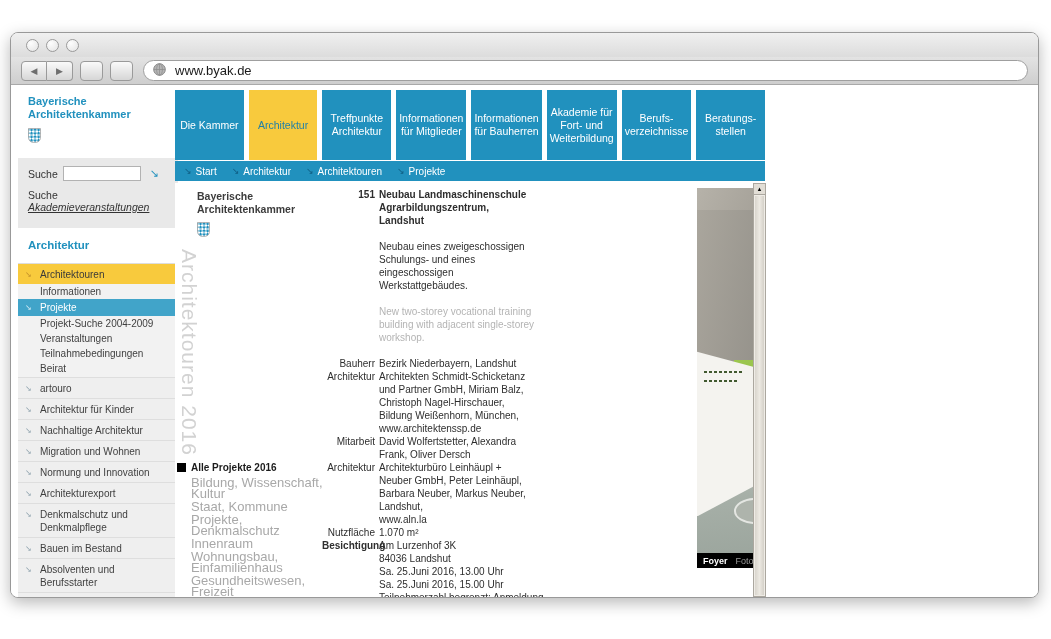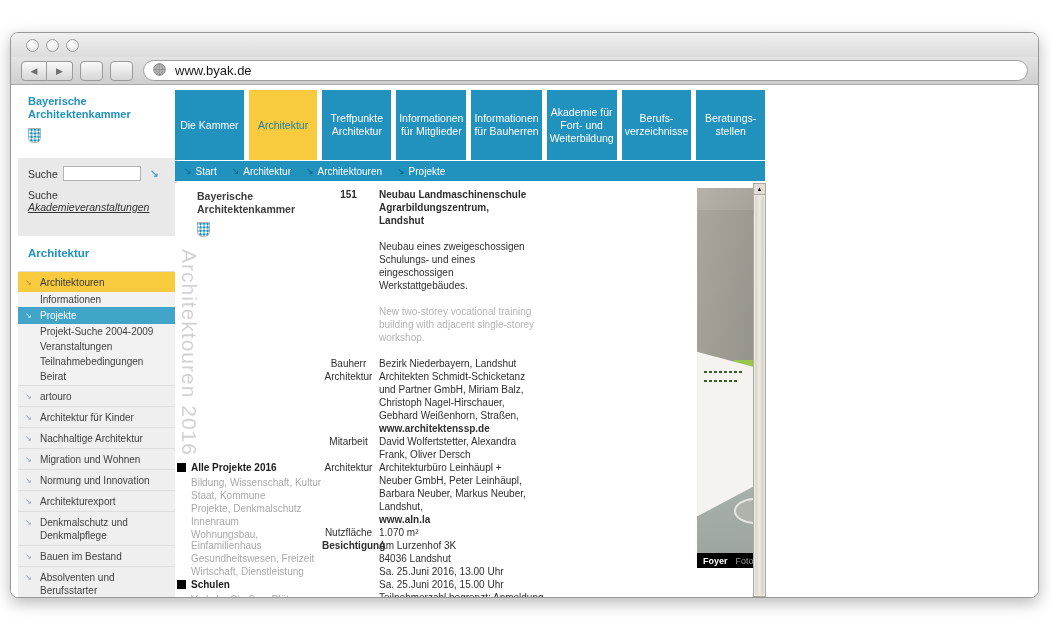--- a/index.html
+++ b/index.html
@@ -20,21 +20,21 @@
   .tb-btn.solo{border-radius:4px;width:23px;}
   .addressbar{flex:1;height:21px;background:#fff;border:1px solid #9f9f9f;border-radius:11px;
     display:flex;align-items:center;padding:0 9px;gap:9px;margin-left:3px;}
   .url{font-size:13px;color:#1a1a1a;text-align:right;}
   .viewport{position:relative;height:616px;background:#fff;overflow:hidden;}
 
   
   .sidebar{position:absolute;left:7px;top:0;width:160px;font-size:10px;color:#3f3f3f;}
   .sb-logo{padding:10px 0 0 10px;color:#2191BE;font-weight:bold;font-size:11px;line-height:13px;}
   .sb-crest{margin:7px 0 0 10px;}
-  .sb-search{margin-top:13px;background:#E9E9E9;padding:8px 6px 23px 10px;font-size:10.5px;color:#333;}
+  .sb-search{margin-top:13px;background:#E9E9E9;padding:8px 6px 15px 10px;font-size:10.5px;color:#333;}
   .sb-search-row{display:flex;align-items:center;gap:5px;}
   .sb-input{width:78px;height:15px;border:1px solid #b2b2b2;background:#fff;font-size:10px;padding:0 2px;}
   .sb-go{color:#2191BE;font-size:11px;margin-left:4px;cursor:pointer;}
   .sb-link-row{margin-top:8px;}
   .sb-link{text-decoration:underline;color:#333;font-style:italic;}
   .sb-heading{margin-top:11px;padding-left:10px;color:#2191BE;font-weight:bold;font-size:11.5px;}
   .sb-menu{margin-top:12px;border-top:1px solid #ddd;background:#F1F1F1;}
   .sm-item{position:relative;padding:4px 4px 3px 22px;line-height:13px;cursor:pointer;}
   .sm-item .arr{position:absolute;left:7px;top:4px;font-size:8px;color:#8FA3AE;}
   .sm-top{background:#EFEFEF;border-bottom:1px solid #dedede;}
@@ -54,33 +54,33 @@
     display:flex;align-items:center;gap:15px;padding-left:9px;font-size:10px;color:#fff;}
   .crumb{display:flex;align-items:center;gap:4px;cursor:pointer;}
   .crumb .arr{color:#0E5D83;font-size:9px;}
 
   
   .main{position:absolute;left:164px;top:98px;width:578px;height:418px;background:#fff;overflow:hidden;}
   .col-logo{position:absolute;left:22px;top:7px;color:#3c3c3c;font-weight:bold;font-size:10.5px;line-height:13px;}
   .col-crest{margin-top:6px;}
   .v-banner{position:absolute;left:2px;top:66px;writing-mode:vertical-rl;font-size:21px;color:#d2d2d2;letter-spacing:1px;}
   .filters{position:absolute;left:2px;top:278px;width:150px;}
-  .f-row{position:relative;padding:1px 0 1px 14px;color:#A8A8A8;font-size:10px;line-height:11px;cursor:pointer;}
+  .f-row{position:relative;padding:1px 0 1px 14px;color:#A8A8A8;font-size:13px;line-height:11px;cursor:pointer;}
   .f-row.header{color:#1c1c1c;font-weight:bold;font-size:10px;line-height:12px;padding:1px 0 2px 14px;}
   .f-sq{position:absolute;left:0;top:2px;width:9px;height:9px;background:#000;}
 
   .details{position:absolute;left:147px;top:5px;width:213px;font-size:10px;line-height:13px;color:#2e2e2e;}
   .d-row{display:flex;}
-  .d-label{width:57px;flex:none;text-align:center;padding-right:4px;white-space:nowrap;}
+  .d-label{width:57px;flex:none;text-align:right;padding-right:4px;white-space:nowrap;}
   .d-value{flex:1;white-space:pre-line;}
   .t-row{font-weight:bold;margin-bottom:13px;}
   .para{margin-bottom:13px;}
   .para-en .d-value{color:#B4B4B4;}
   .bold-label .d-label{font-weight:bold;}
-  .d-link{display:block;cursor:pointer;font-weight:bold;}
+  .d-link{display:block;cursor:pointer;}
 
   
   .photo{position:absolute;left:522px;top:5px;width:220px;height:365px;background:#b9bdb6;overflow:hidden;}
   .photo div{position:absolute;}
   .ph-concrete{left:0;top:0;width:72%;height:50%;background:linear-gradient(115deg,#b6b2a9 0%,#9a968e 50%,#8a8780 100%);}
   .ph-leftwall{left:0;top:6%;width:30%;height:42%;background:linear-gradient(100deg,#aaa69d,#94918a);}
   .ph-floor{left:0;top:62%;width:100%;height:38%;background:linear-gradient(175deg,#c9cdc6 0%,#a6afa7 55%,#9aa49c 100%);}
   .ph-greenF{left:17%;top:47%;width:16%;height:19%;background:linear-gradient(#9cc64e,#7fb23a);}
   .ph-slot{left:18.5%;top:57%;width:12%;height:2.5%;background:#2e3c22;}
   .ph-whitewall{left:0;top:42%;width:30%;height:48%;background:#f4f3ef;
@@ -263,21 +263,21 @@
         <div class="d-row para para-en">
           <span class="d-label"></span>
           <span class="d-value">New two-storey vocational training building with adjacent single-storey workshop.</span>
         </div>
         <div class="d-row">
           <span class="d-label">Bauherr</span>
           <span class="d-value"><span>Bezirk Niederbayern, Landshut</span></span>
         </div>
         <div class="d-row">
           <span class="d-label">Architektur</span>
-          <span class="d-value"><span>Architekten Schmidt-Schicketanz und Partner GmbH, Miriam Balz, Christoph Nagel-Hirschauer, Gebhard Weißenhorn, Straßen,</span><span class="d-link">www.architektenssp.de</span></span>
+          <span class="d-value"><span>Architekten Schmidt-Schicketanz und Partner GmbH, Miriam Balz, Christoph Nagel-Hirschauer, Bildung Weißenhorn, München,</span><span class="d-link">www.architektenssp.de</span></span>
         </div>
         <div class="d-row">
           <span class="d-label">Mitarbeit</span>
           <span class="d-value"><span>David Wolfertstetter, Alexandra Frank, Oliver Dersch</span></span>
         </div>
         <div class="d-row">
           <span class="d-label">Architektur</span>
           <span class="d-value"><span>Architekturbüro Leinhäupl + Neuber GmbH, Peter Leinhäupl, Barbara Neuber, Markus Neuber, Landshut,</span><span class="d-link">www.aln.la</span></span>
         </div>
         <div class="d-row">

